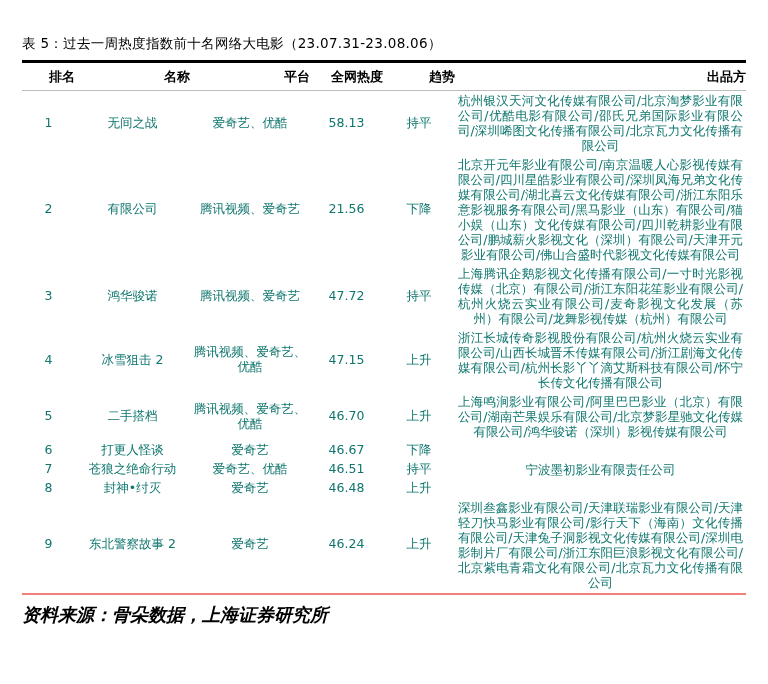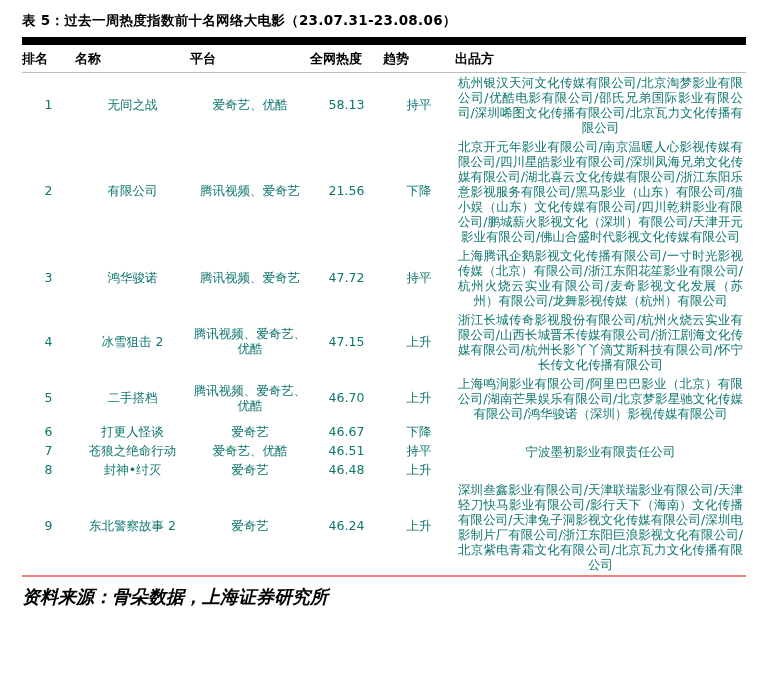--- a/index.html
+++ b/index.html
@@ -12,39 +12,40 @@
     color: #111111;
     -webkit-font-smoothing: antialiased;
   }
   .page {
     box-sizing: border-box;
     width: 768px;
     padding: 8px 22px 0 22px;
   }
   .title {
     font-size: 13.5px;
-    font-weight: bold;
+    font-weight: normal;
     color: #000000;
     padding: 4px 0 7px 0;
     letter-spacing: 0.3px;
     white-space: nowrap;
+    margin-top: 23px;
   }
   table.heat-table {
     width: 724px;
     border-collapse: collapse;
     table-layout: fixed;
   }
   table.heat-table thead th {
-    border-top: 8px solid #000000;
+    border-top: 3px solid #000000;
     border-bottom: 1px solid #bdbdbd;
     font-size: 13px;
     font-weight: bold;
     color: #000000;
     padding: 5px 0 4px 0;
-    text-align: left;
+    text-align: right;
   }
   table.heat-table td {
     font-size: 12.5px;
     text-align: center;
     vertical-align: middle;
     padding: 2px 0;
     line-height: 1.18;
     color: #0f766e;
   }
   table.heat-table td.producer {

